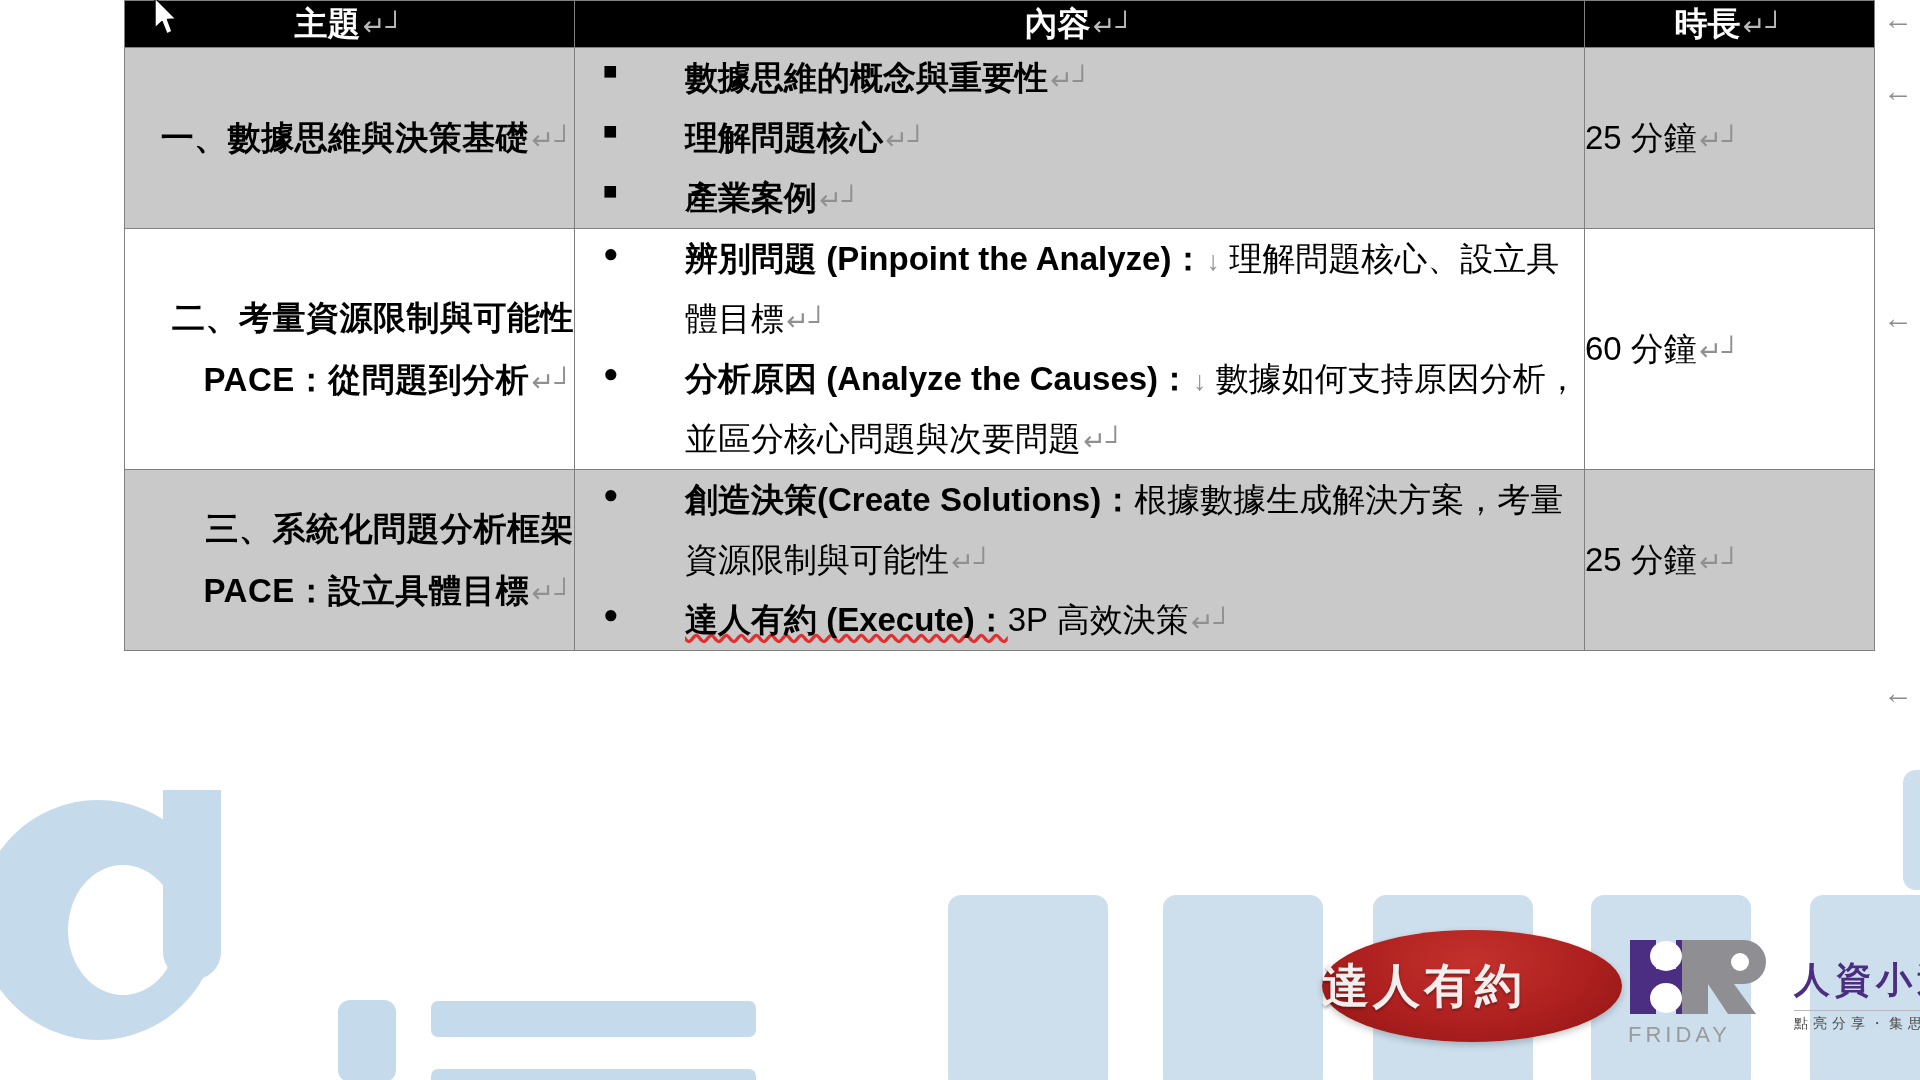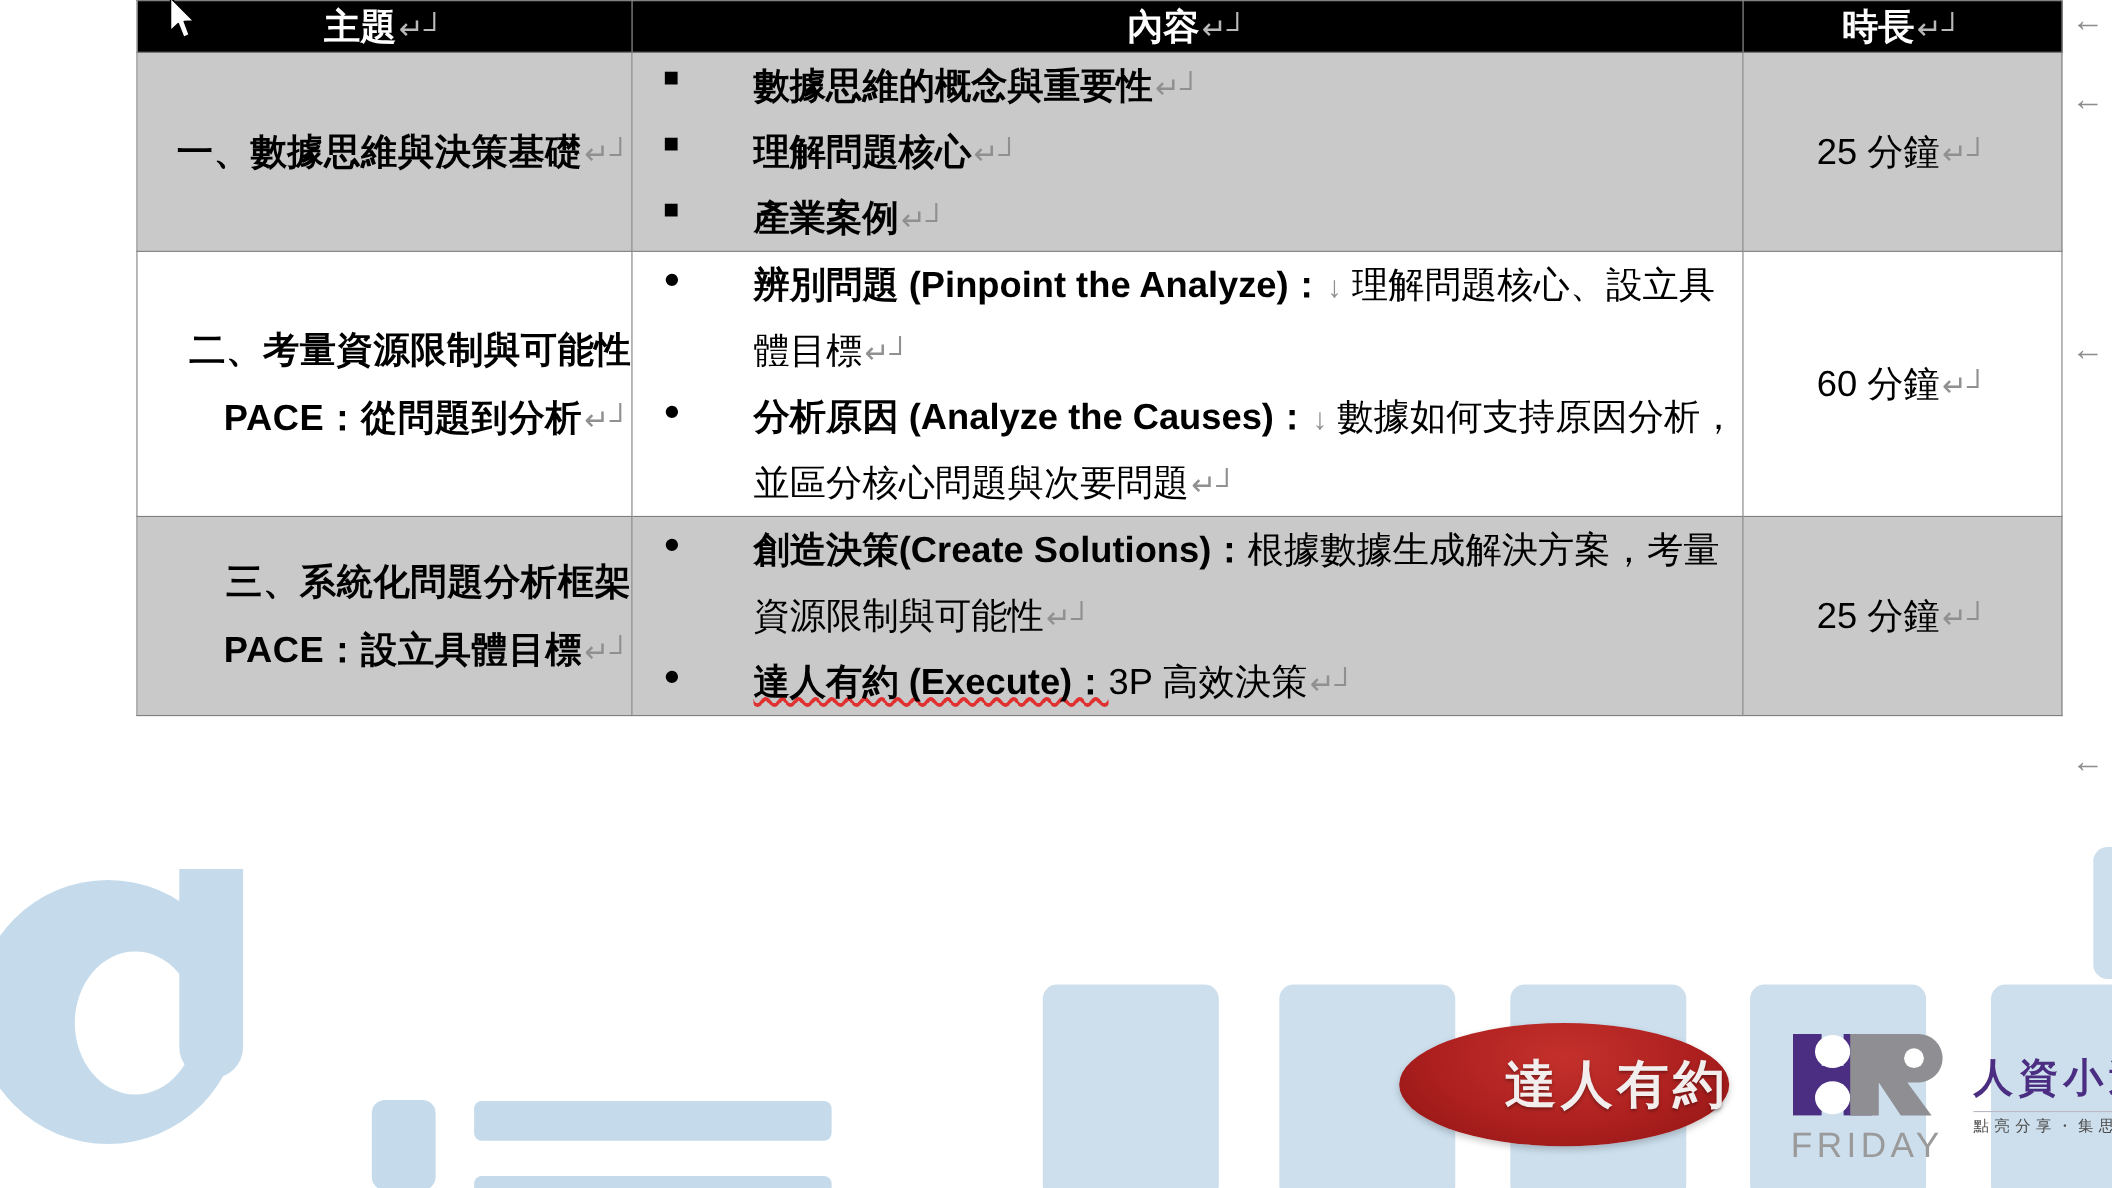--- a/index.html
+++ b/index.html
@@ -107,21 +107,21 @@
     font-weight: bold;
     line-height: 1.88;
     color: #000000;
     padding: 22px 16px 22px 18px;
     letter-spacing: 0.5px;
     text-align: right;
   }
   td.dur {
     font-size: 33px;
     font-weight: normal;
-    text-align: center;
+    text-align: left;
     color: #000000;
   }
   td.content {
     padding: 18px 14px 18px 0px;
   }
 
   ul.bullets { list-style: none; margin: 0; padding: 0; }
   ul.bullets li {
     position: relative;
     font-size: 33px;
@@ -168,45 +168,45 @@
   
   #cursor {
     position: absolute;
     left: 116px; top: -2px;
     width: 26px; height: 40px;
   }
 
   
   #badge {
     position: absolute;
-    left: 1234px; top: 930px;
+    left: 1284px; top: 930px;
     width: 300px; height: 112px;
     border-radius: 50%;
     background: radial-gradient(ellipse at 50% 28%, #c4312c 0%, #ad201f 55%, #8d1413 100%);
-    display: flex; align-items: center; justify-content: flex-end;
+    display: flex; align-items: center; justify-content: flex-start;
     box-shadow: 0 3px 7px rgba(0,0,0,0.22);
   }
   #badge span {
     color: #f2eeee;
     font-size: 47px;
     font-weight: bold;
     letter-spacing: 4px;
     text-shadow: 0 2px 3px rgba(0,0,0,0.35);
   }
 
   
   #logo {
     position: absolute;
     left: 1590px; top: 938px;
     display: flex; align-items: flex-start;
   }
   #logo .mark { position: relative; width: 150px; }
   #logo .friday {
     color: #9a9a9a;
-    font-size: 32px;
+    font-size: 22px;
     letter-spacing: 4px;
     margin-top: 2px;
   }
   #logo .words { margin-left: 16px; padding-top: 18px; }
   #logo .words .cn {
     color: #4b2d82;
     font-size: 36px;
     font-weight: bold;
     letter-spacing: 5px;
     white-space: nowrap;

